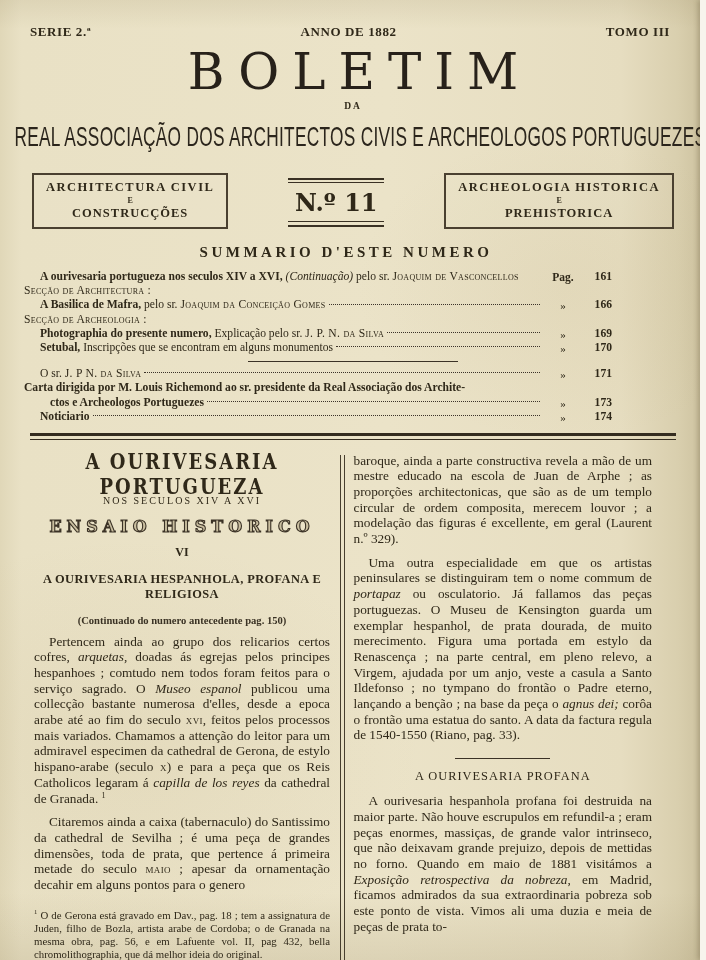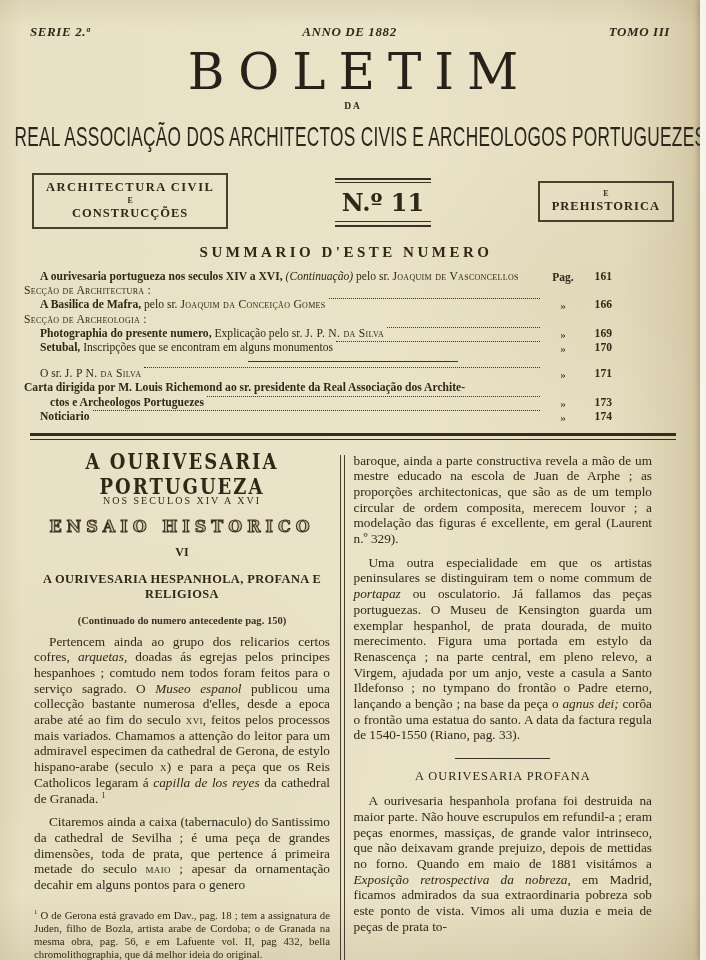--- a/index.html
+++ b/index.html
@@ -10,41 +10,41 @@
     font-family:"Liberation Serif", serif;
     background:
       radial-gradient(ellipse 420px 300px at 18% 78%, rgba(176,156,108,0.10), rgba(176,156,108,0) 70%),
       radial-gradient(ellipse 300px 220px at 80% 30%, rgba(176,156,108,0.09), rgba(176,156,108,0) 70%),
       linear-gradient(180deg, rgba(150,135,95,0.14) 0, rgba(150,135,95,0) 3%, rgba(150,135,95,0) 93%, rgba(150,135,95,0.18) 100%),
       linear-gradient(90deg, #e0d7b8 0, #e9e1c5 3%, #ebe3c8 55%, #e6ddc0 88%, #d9cfae 96%, #cfc4a2 99%);
   }
   .edge-right{position:absolute;top:0;right:0;bottom:0;width:6px;background:#f7f4ed;box-shadow:-2px 0 5px rgba(80,65,35,0.30);}
 
   
-  .topline{display:flex;justify-content:space-between;padding:24px 36px 0 30px;font-size:13px;font-weight:bold;letter-spacing:0.6px;font-style:italic;}
+  .topline{display:flex;justify-content:space-between;padding:24px 36px 0 30px;font-size:13px;font-weight:bold;letter-spacing:0.6px;}
   .title{text-align:center;margin-top:6px;font-family:"DejaVu Serif", serif;font-size:50px;line-height:1.04;font-weight:400;letter-spacing:13px;padding-left:13px;color:#27211a;}
   .da{text-align:center;margin-top:3px;font-size:9.5px;font-weight:bold;letter-spacing:2px;}
   .assoc-wrap{margin-top:10px;height:32px;text-align:center;white-space:nowrap;}
   .assoc{display:inline-block;font-family:"Liberation Sans", sans-serif;font-size:18px;font-weight:400;letter-spacing:0.3px;transform:scale(0.96,1.55);transform-origin:center top;color:#2b251c;}
 
   .boxrow{display:flex;justify-content:space-between;align-items:center;padding:0 32px;margin-top:20px;}
   .hbox{border:1.5px solid #4a4030;padding:0;background:rgba(255,255,255,0.03);}
   .hbox-inner{border:1px solid #4a4030;padding:5px 12px 6px;text-align:center;}
   .hbox-l1{font-size:12.5px;font-weight:bold;letter-spacing:1.5px;}
   .hbox-l2{font-size:8px;font-weight:bold;margin-top:1px;}
   .hbox-l3{font-size:12.5px;font-weight:bold;letter-spacing:1px;margin-top:1px;}
   .issue{width:96px;text-align:center;margin-top:2px;}
   .issue-rule-top{border-top:2.5px solid #3a3124;border-bottom:1px solid #3a3124;height:2.5px;}
   .issue-num{font-size:24px;font-weight:bold;padding:5px 0 4px;font-family:"DejaVu Serif", serif;}
   .issue-rule-bot{border-top:1px solid #3a3124;border-bottom:2.5px solid #3a3124;height:2.5px;}
 
   
   .summary{margin:15px 94px 0 24px;}
   .summary-heading{text-align:center;font-size:15px;font-weight:bold;letter-spacing:3.5px;margin-bottom:9px;margin-right:-56px;}
-  .srow{display:flex;align-items:flex-start;font-size:11.6px;line-height:14.2px;}
+  .srow{display:flex;align-items:center;font-size:11.6px;line-height:14.2px;}
   .srow.ind1 .stext{padding-left:16px;}
   .srow.ind2 .stext{padding-left:26px;}
   .stext{white-space:normal;}
   .leader{flex:1 1 auto;min-width:8px;border-bottom:1.4px dotted #3c332a;margin:0 4px 3px 3px;}
   .spacer{flex:1 1 auto;}
   .slabel{flex:0 0 38px;text-align:center;font-size:11px;}
   .slabel.bold{font-weight:bold;font-size:11.5px;}
   .spnum{flex:0 0 30px;text-align:right;font-weight:bold;}
   .srule{width:210px;border-top:1.2px solid #3b3226;margin:6px auto 5px;margin-right:154px;}
   .thick-rule{margin:9px 30px 0;border-top:3px solid #342c1f;border-bottom:1.2px solid #342c1f;height:2.5px;}
@@ -98,20 +98,21 @@
         <div class="hbox-l3">CONSTRUCÇÕES</div>
       </div>
     </div>
     <div class="issue">
       <div class="issue-rule-top"></div>
       <div class="issue-num">N.º 11</div>
       <div class="issue-rule-bot"></div>
     </div>
     <div class="hbox">
       <div class="hbox-inner">
+        <div class="hbox-l1">ARCHEOLOGIA HISTORICA</div>
         <div class="hbox-l2">E</div>
         <div class="hbox-l3">PREHISTORICA</div>
       </div>
     </div>
   </div>
 
   <div class="summary">
     <div class="summary-heading">SUMMARIO D'ESTE NUMERO</div>
     <div>
         <div class="srow ind1">

